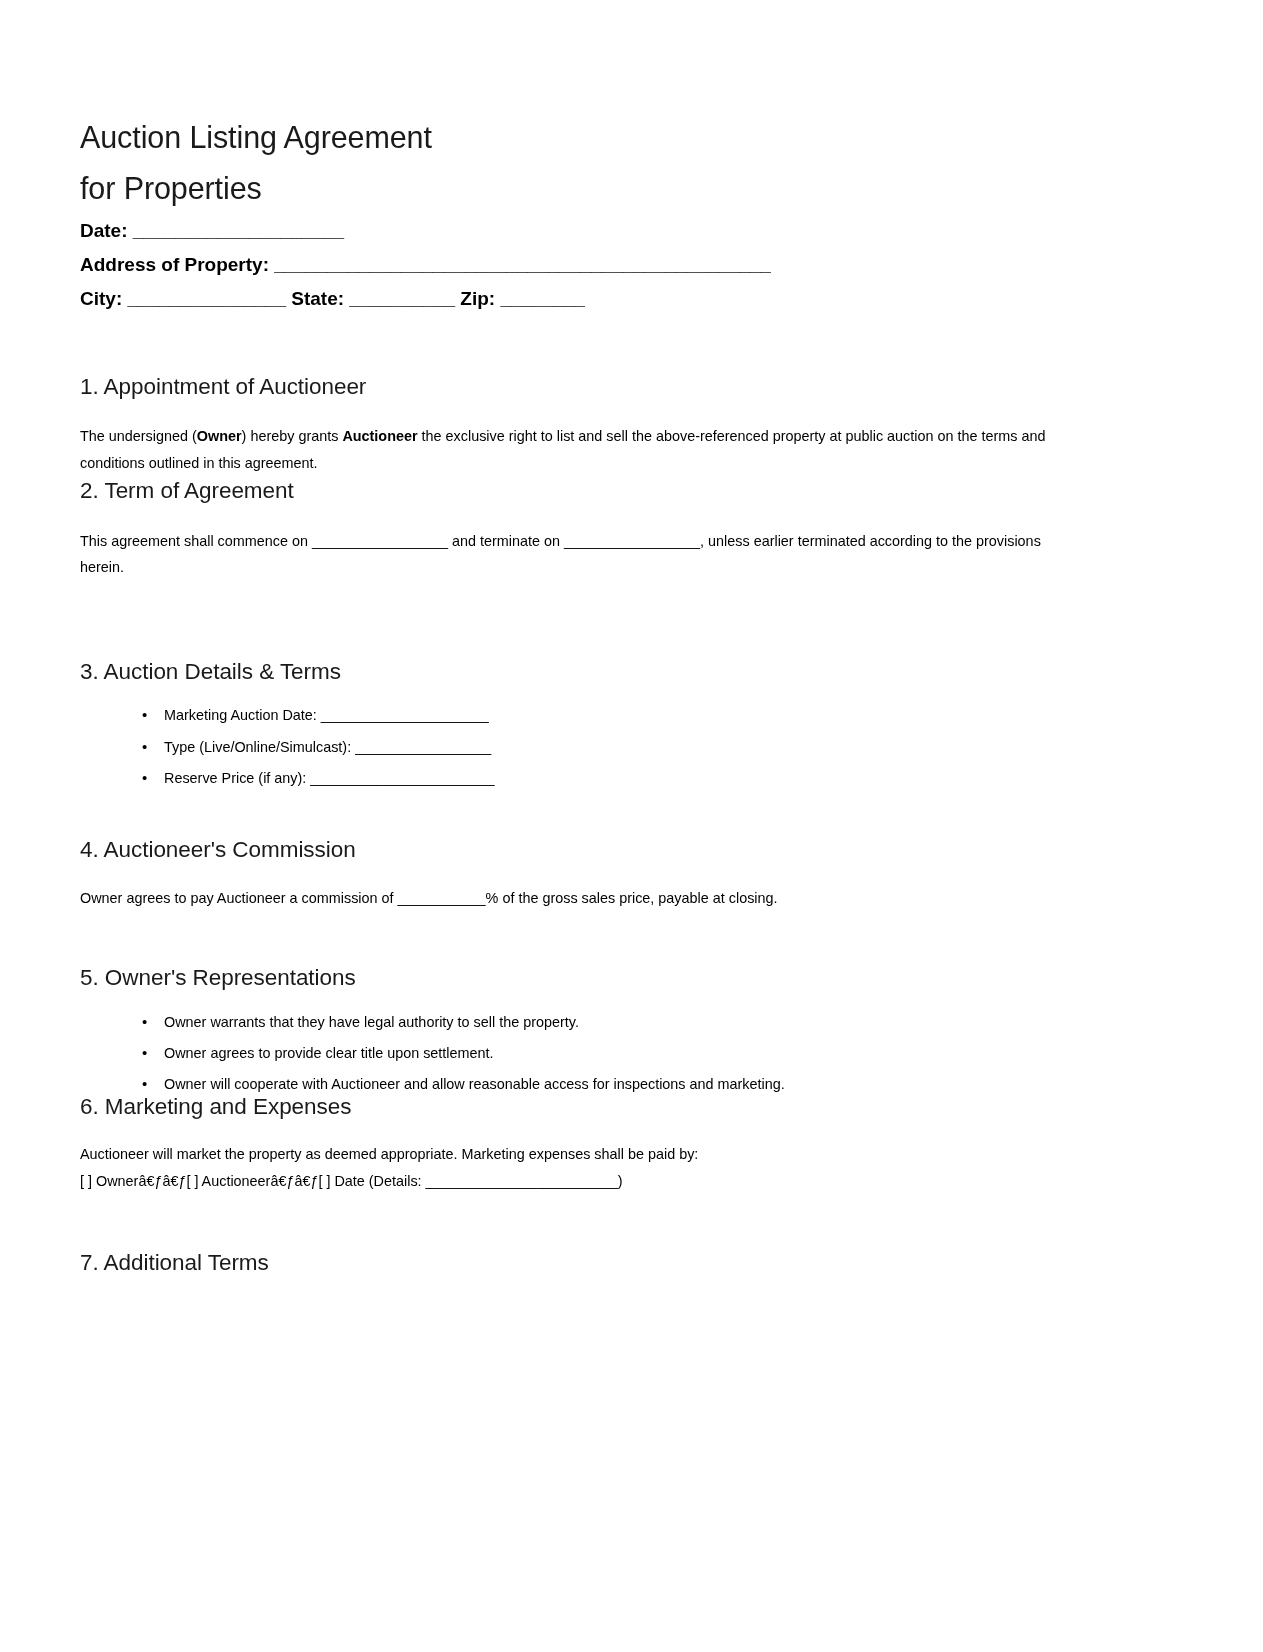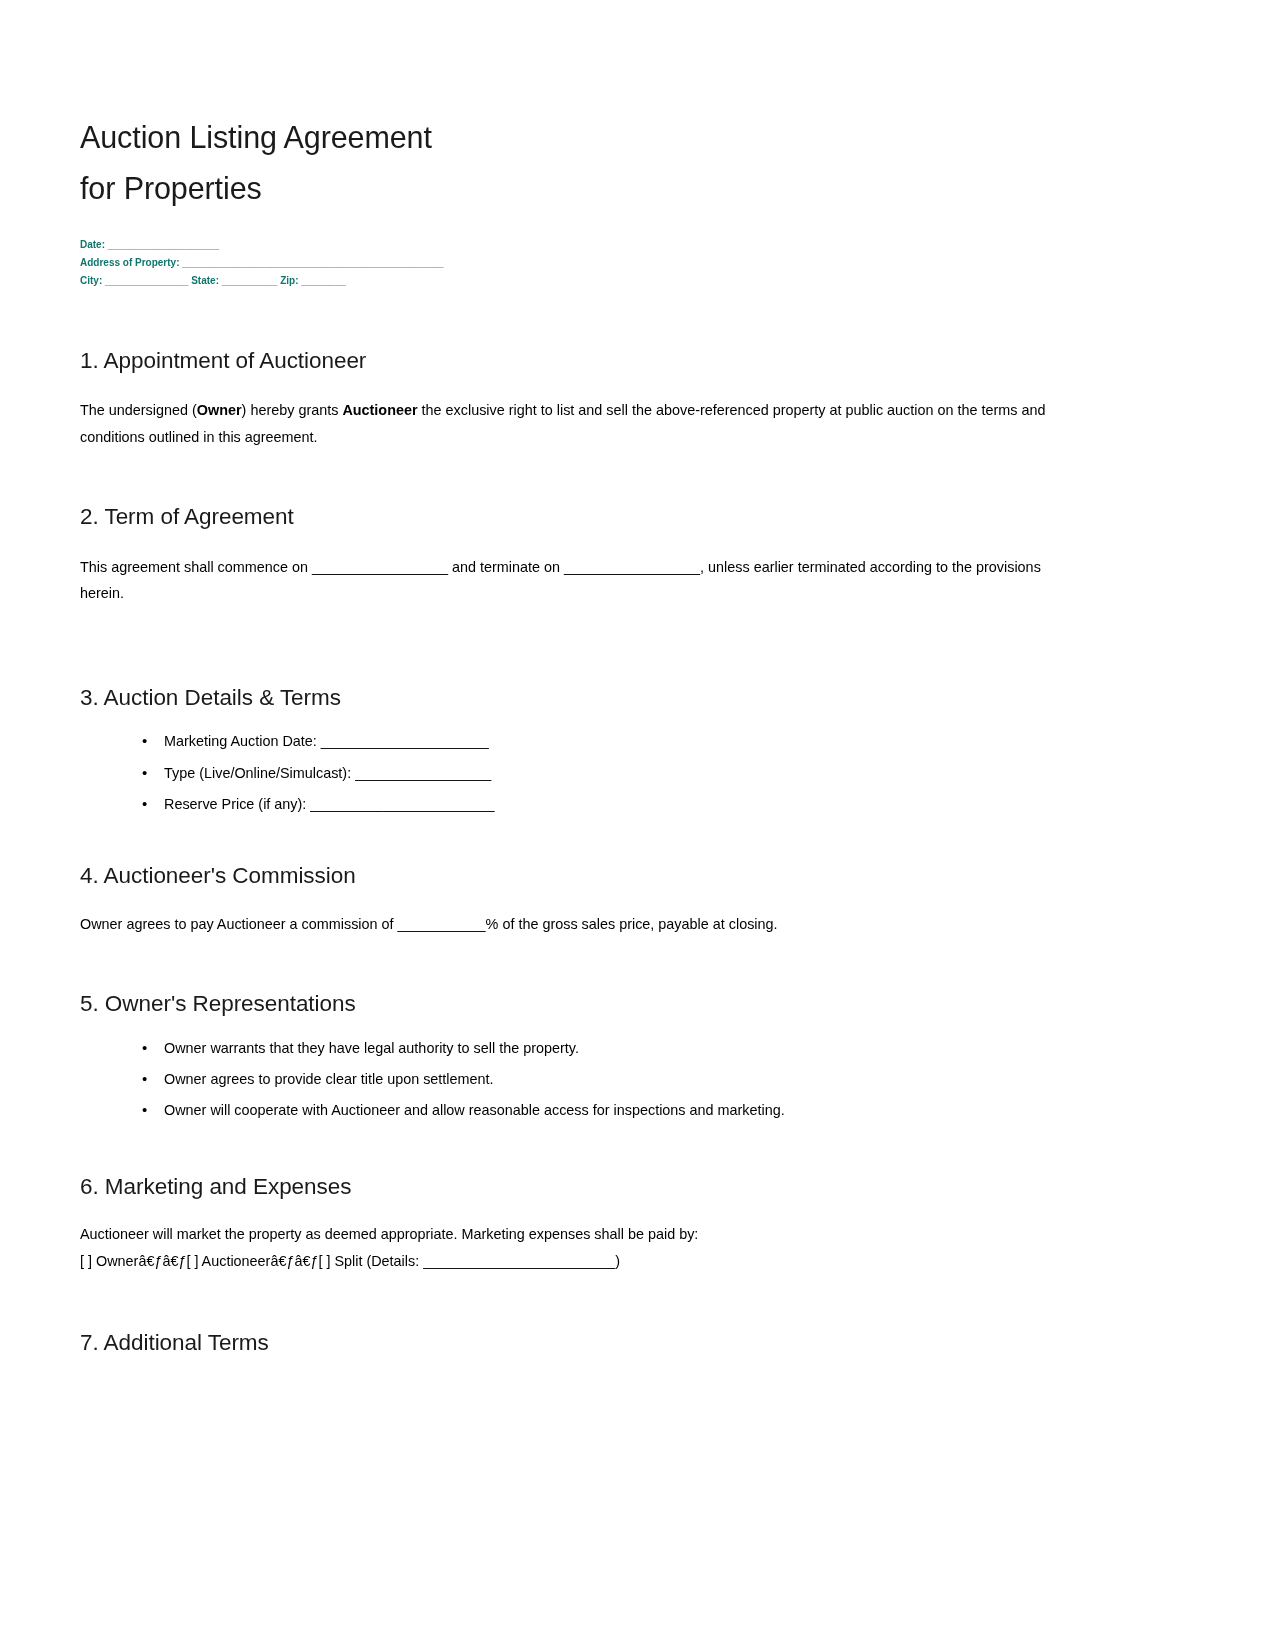--- a/index.html
+++ b/index.html
@@ -25,47 +25,46 @@
     font-weight: 400;
     line-height: 1.68;
     letter-spacing: -0.1px;
     color: #1a1a1a;
     margin: 0;
   }
   .doc-title .line2 {
     display: block;
   }
   .header-fields {
-    margin-top: 22px;
-    font-size: 10px;
+    font-size: 19px;
     font-weight: bold;
     line-height: 1.78;
-    color: #0f766e;
+    color: #000000;
   }
   .header-fields .fld {
     display: block;
     white-space: pre;
   }
   h2.section-heading {
     font-size: 22.5px;
     font-weight: 400;
     color: #1a1a1a;
     margin: 0;
     line-height: 1.3;
     letter-spacing: -0.05px;
   }
   .sec {
     margin-top: 0;
   }
   .s1 { margin-top: 56px; }
-  .s2 { margin-top: 52px; }
+  .s2 { }
   .s3 { margin-top: 76px; }
   .s4 { margin-top: 50px; }
   .s5 { margin-top: 52px; }
-  .s6 { margin-top: 54px; }
+  .s6 { }
   .s7 { margin-top: 54px; }
   p.body-text {
     font-size: 14.4px;
     font-weight: 400;
     line-height: 1.85;
     color: #000;
     margin: 22px 0 0 0;
     max-width: 1105px;
   }
   p.body-text.tight { margin-top: 20px; }
@@ -143,20 +142,20 @@
     <ul class="bullets">
       <li>Owner warrants that they have legal authority to sell the property.</li>
       <li>Owner agrees to provide clear title upon settlement.</li>
       <li>Owner will cooperate with Auctioneer and allow reasonable access for inspections and marketing.</li>
     </ul>
   </div>
 
   <div class="sec s6">
     <h2 class="section-heading">6. Marketing and Expenses</h2>
     <p class="body-text tight">Auctioneer will market the property as deemed appropriate. Marketing expenses shall be paid by:</p>
-    <p class="checkline">[ ] Ownerâ€ƒâ€ƒ[ ] Auctioneerâ€ƒâ€ƒ[ ] Split (Details: ________________________)</p>
+    <p class="checkline">[ ] Ownerâ€ƒâ€ƒ[ ] Auctioneerâ€ƒâ€ƒ[ ] Date (Details: ________________________)</p>
   </div>
 
   <div class="sec s7">
     <h2 class="section-heading">7. Additional Terms</h2>
   </div>
 
 </div>
 
 </body></html>

